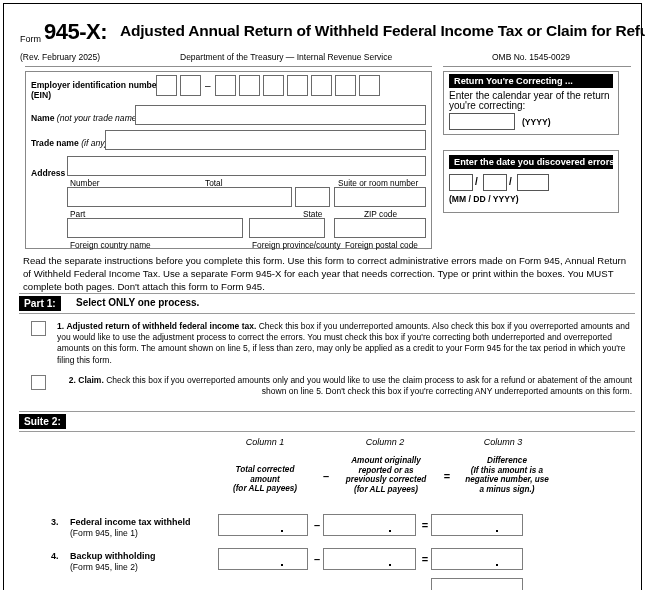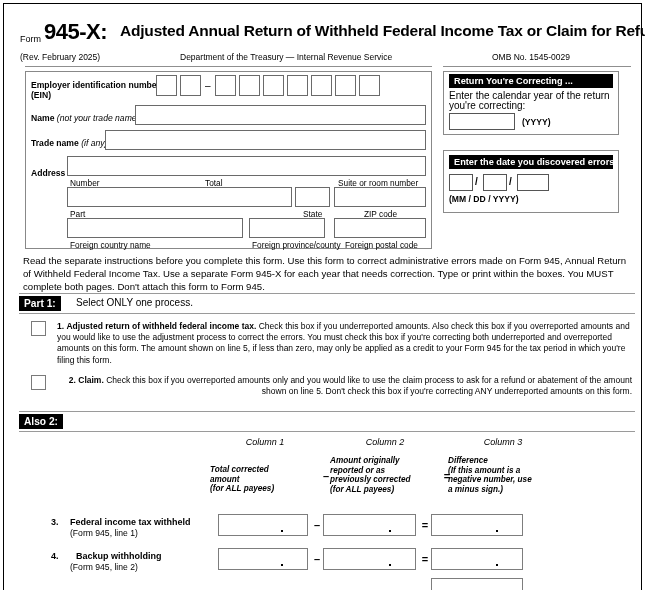--- a/index.html
+++ b/index.html
@@ -199,21 +199,21 @@
     padding: 1px 5px 1px 5px;
     box-sizing: border-box;
     height: 15px;
     line-height: 13px;
     white-space: nowrap;
   }
   .parttxt {
     position: absolute;
     top: 1px;
     font-size: 10px;
-    font-weight: normal;
+    font-weight: bold;
     white-space: nowrap;
   }
 
   
   .cbx {
     position: absolute;
     width: 15px;
     height: 15px;
     border: 1px solid #7a7a7a;
     background: #fff;
@@ -233,21 +233,21 @@
     font-style: italic;
     text-align: center;
     white-space: nowrap;
   }
   .coldesc {
     position: absolute;
     font-size: 8.2px;
     font-style: italic;
     font-weight: bold;
     line-height: 9.6px;
-    text-align: left;
+    text-align: center;
   }
   .op {
     position: absolute;
     font-size: 11px;
     font-weight: bold;
     text-align: center;
   }
 
   
   .lineno {
@@ -379,21 +379,21 @@
     <b>1.</b><b>&nbsp;</b><b>Adjusted return of withheld federal income tax.</b><span> Check this box if you underreported amounts. Also check this box if you overreported amounts and you would like to use the adjustment process to correct the errors. You must check this box if you're correcting both underreported and overreported amounts on this form. The amount shown on line 5, if less than zero, may only be applied as a credit to your Form 945 for the tax period in which you're filing this form.</span>
   </div>
 
   <div class="cbx" style="left:31px;top:375px;"></div>
   <div class="cbtext" style="left:57px;top:375px;width:575px;text-align:right;">
     <b>2.</b><b>&nbsp;</b><b>Claim.</b><span> Check this box if you overreported amounts only and you would like to use the claim process to ask for a refund or abatement of the amount shown on line 5. Don't check this box if you're correcting ANY underreported amounts on this form.</span>
   </div>
 
   <div class="partrow" style="left:19px;top:414px;width:616px;">
     <div class="toprule" style="width:616px;"></div>
-    <div class="parttag">Also 2:</div>
+    <div class="parttag">Suite 2:</div>
     <div class="botrule" style="width:616px;"></div>
   </div>
 
   <div class="colname" style="left:210px;top:437px;width:110px;">Column 1</div>
   <div class="colname" style="left:330px;top:437px;width:110px;">Column 2</div>
   <div class="colname" style="left:448px;top:437px;width:110px;">Column 3</div>
 
   <div class="coldesc" style="left:210px;top:465px;width:110px;">
     <div>Total corrected</div>
     <div>amount</div>
@@ -427,21 +427,21 @@
   <div class="op" style="left:311px;top:519px;width:12px;">–</div>
   <div class="amtbox" style="left:323px;top:514px;width:93px;">
     <div class="dot"></div>
   </div>
   <div class="op" style="left:419px;top:519px;width:12px;">=</div>
   <div class="amtbox" style="left:431px;top:514px;width:92px;">
     <div class="dot"></div>
   </div>
 
   <div class="lineno" style="left:51px;top:551px;">4.</div>
-  <div class="linettl" style="left:70px;top:551px;margin-left:6px;">Backup withholding</div>
+  <div class="linettl" style="left:70px;top:551px;">Backup withholding</div>
   <div class="linesub" style="left:70px;top:562px;">(Form 945, line 2)</div>
   <div class="amtbox" style="left:218px;top:548px;width:90px;">
     <div class="dot"></div>
   </div>
   <div class="op" style="left:311px;top:553px;width:12px;">–</div>
   <div class="amtbox" style="left:323px;top:548px;width:93px;">
     <div class="dot"></div>
   </div>
   <div class="op" style="left:419px;top:553px;width:12px;">=</div>
   <div class="amtbox" style="left:431px;top:548px;width:92px;">

